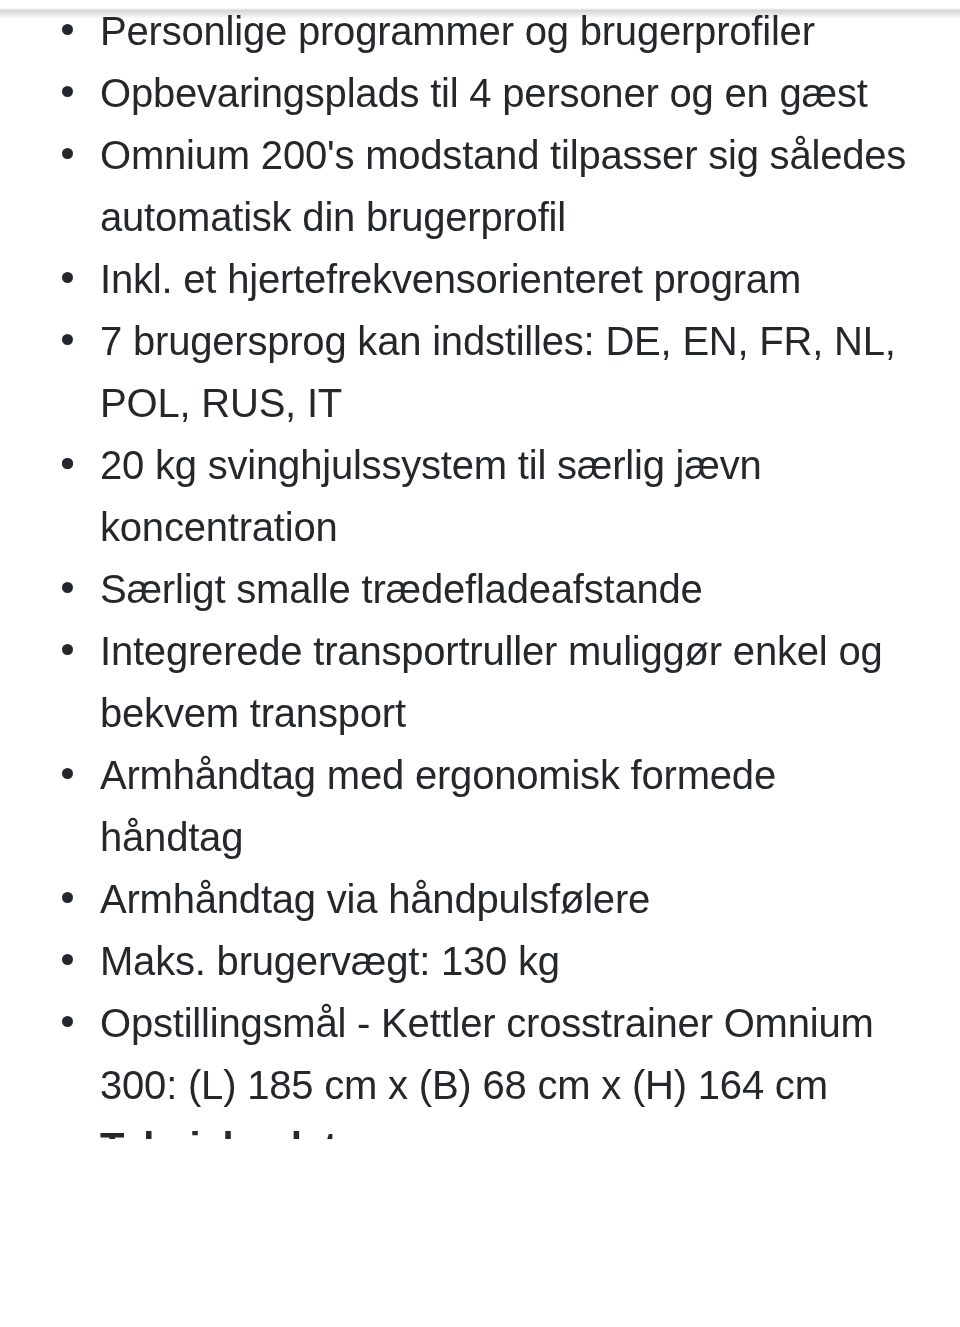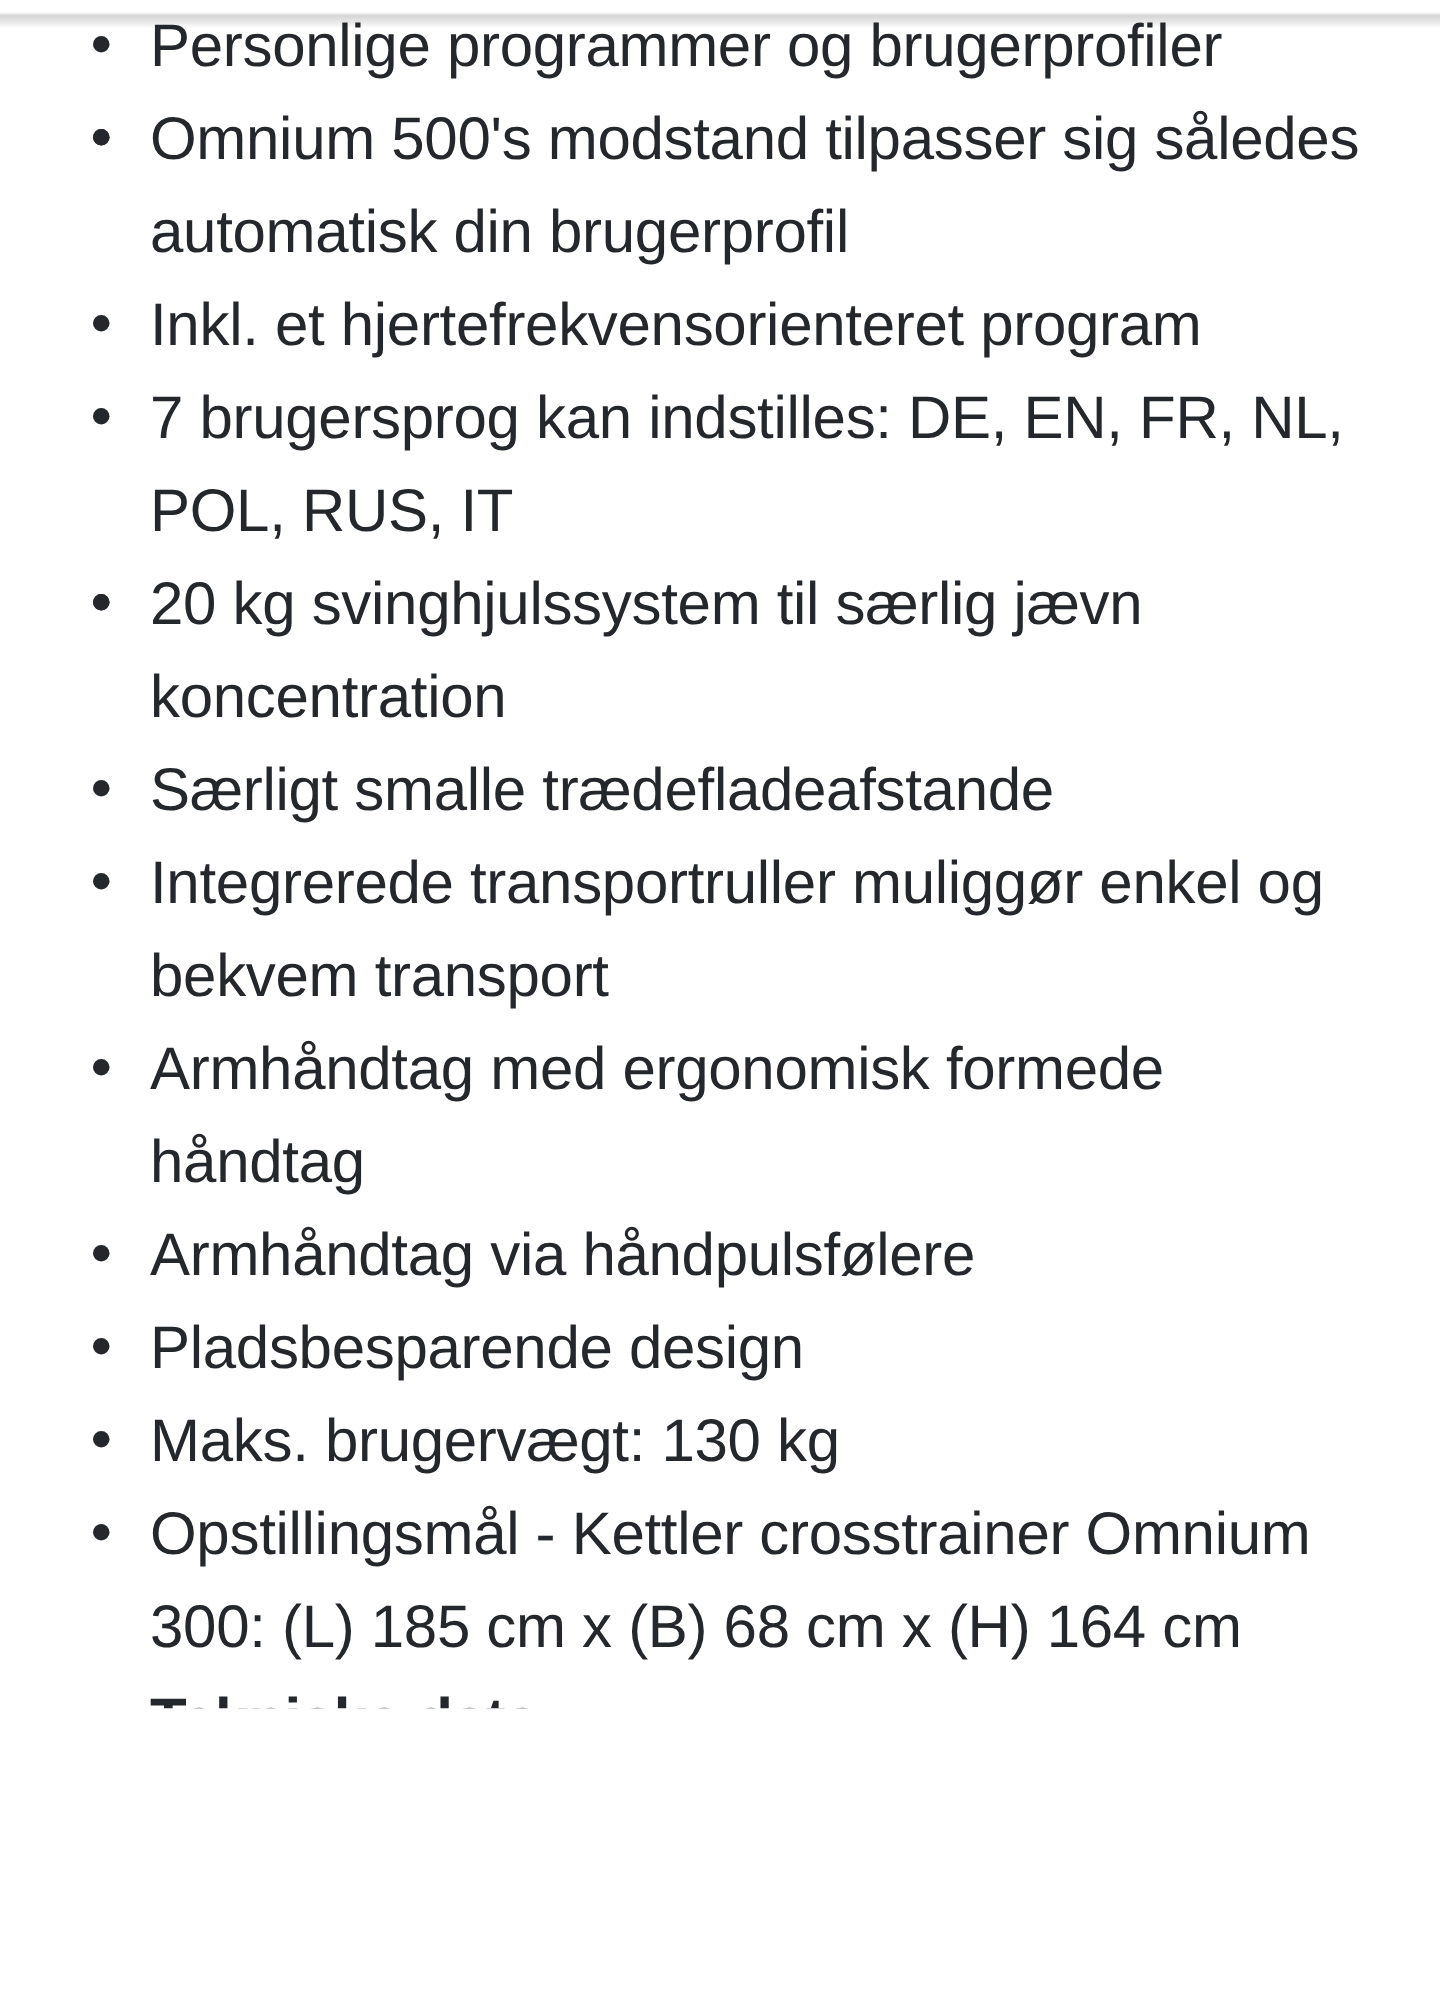--- a/index.html
+++ b/index.html
@@ -89,24 +89,25 @@
   <div class="top-white"></div>
   <div class="top-shadow"></div>
 
   <ul class="feature-list" id="feature-list">
       <li class="feature-item">
         <span class="bullet-dot"></span>
         <span class="feature-text">Personlige programmer og brugerprofiler</span>
       </li>
       <li class="feature-item">
         <span class="bullet-dot"></span>
+        <span class="feature-text">Opbevaringsplads til 4 personer og en gæst</span>
       </li>
       <li class="feature-item">
         <span class="bullet-dot"></span>
-        <span class="feature-text">Omnium 500's modstand tilpasser sig således automatisk din brugerprofil</span>
+        <span class="feature-text">Omnium 200's modstand tilpasser sig således automatisk din brugerprofil</span>
       </li>
       <li class="feature-item">
         <span class="bullet-dot"></span>
         <span class="feature-text">Inkl. et hjertefrekvensorienteret program</span>
       </li>
       <li class="feature-item">
         <span class="bullet-dot"></span>
         <span class="feature-text">7 brugersprog kan indstilles: DE, EN, FR, NL, POL, RUS, IT</span>
       </li>
       <li class="feature-item">
@@ -127,24 +128,20 @@
       <li class="feature-item">
         <span class="bullet-dot"></span>
         <span class="feature-text">Armhåndtag med ergonomisk formede håndtag</span>
       </li>
       <li class="feature-item">
         <span class="bullet-dot"></span>
         <span class="feature-text">Armhåndtag via håndpulsfølere</span>
       </li>
       <li class="feature-item">
         <span class="bullet-dot"></span>
-        <span class="feature-text">Pladsbesparende design</span>
-      </li>
-      <li class="feature-item">
-        <span class="bullet-dot"></span>
         <span class="feature-text">Maks. brugervægt: 130 kg</span>
       </li>
       <li class="feature-item">
         <span class="bullet-dot"></span>
         <span class="feature-text">Opstillingsmål - Kettler crosstrainer Omnium 300: (L) 185 cm x (B) 68 cm x (H) 164 cm</span>
       </li>
       <li class="feature-item bold-item">
         <span class="bullet-dot"></span>
         <span class="feature-text">Tekniske data:</span>
       </li>

